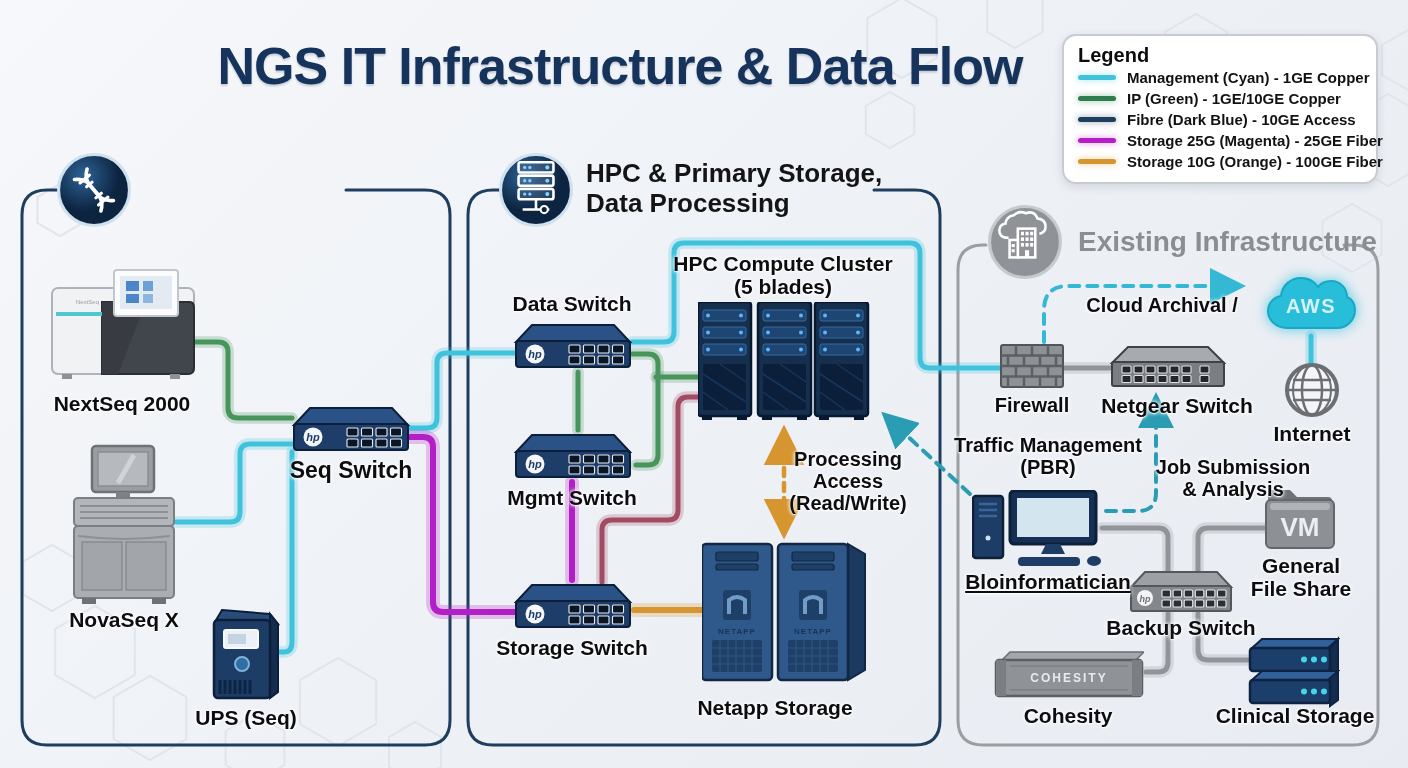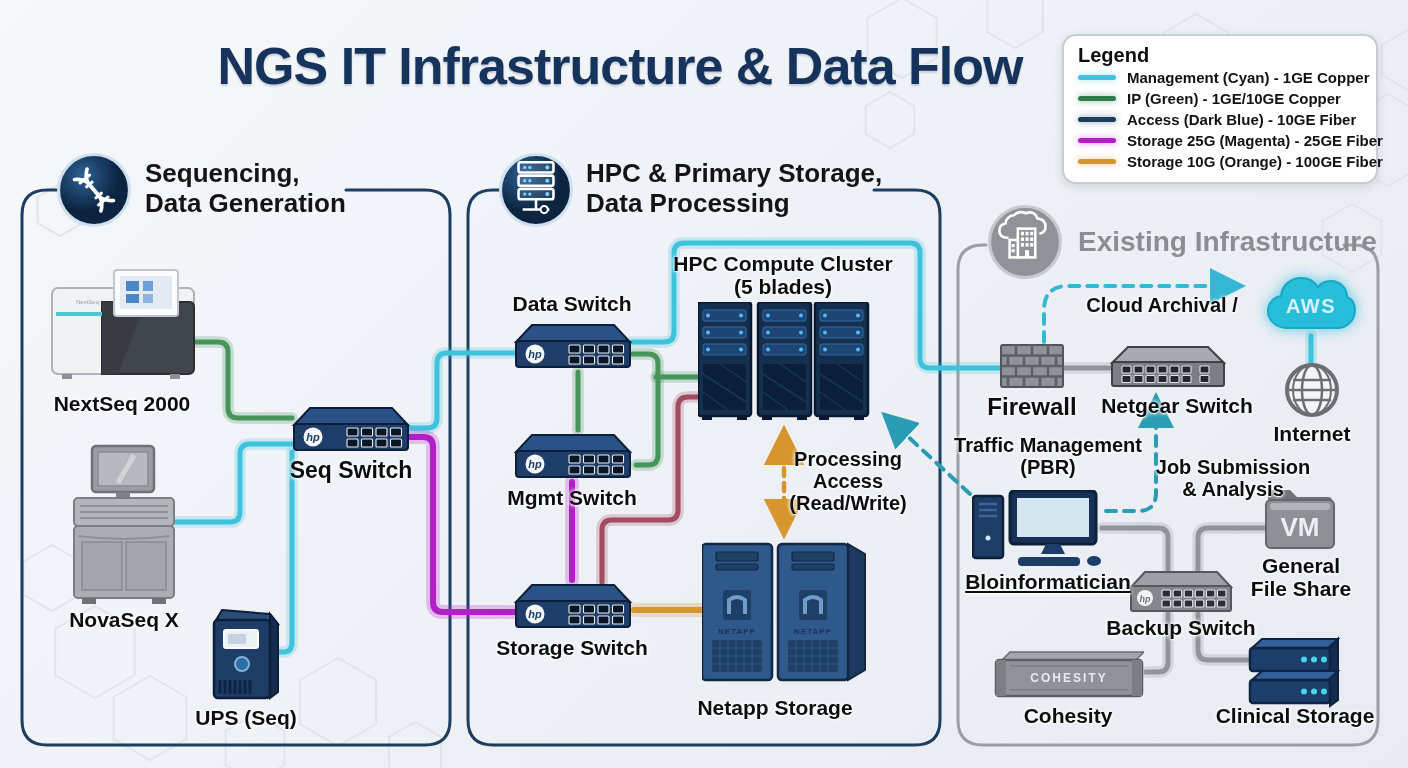--- a/index.html
+++ b/index.html
@@ -57,21 +57,21 @@
         <div class="lrow">
           <span class="lswatch" style="background: rgb(63, 195, 220); box-shadow: rgba(63, 195, 220, 0.333) 0px 0px 6px 1px;"></span>
           <span class="ltext">Management (Cyan) - 1GE Copper</span>
         </div>
         <div class="lrow">
           <span class="lswatch" style="background: rgb(46, 125, 76); box-shadow: rgba(46, 125, 76, 0.333) 0px 0px 6px 1px;"></span>
           <span class="ltext">IP (Green) - 1GE/10GE Copper</span>
         </div>
         <div class="lrow">
           <span class="lswatch" style="background: rgb(29, 62, 94); box-shadow: rgba(29, 62, 94, 0.333) 0px 0px 6px 1px;"></span>
-          <span class="ltext">Access (Dark Blue) - 10GE Fiber</span>
+          <span class="ltext">Fibre (Dark Blue) - 10GE Access</span>
         </div>
         <div class="lrow">
           <span class="lswatch" style="background: rgb(178, 31, 198); box-shadow: rgba(178, 31, 198, 0.333) 0px 0px 6px 1px;"></span>
           <span class="ltext">Storage 25G (Magenta) - 25GE Fiber</span>
         </div>
         <div class="lrow">
           <span class="lswatch" style="background: rgb(214, 149, 47); box-shadow: rgba(214, 149, 47, 0.333) 0px 0px 6px 1px;"></span>
           <span class="ltext">Storage 10G (Orange) - 100GE Fiber</span>
         </div>
       </div>
@@ -421,21 +421,21 @@
       </div>
       <div class="lbl" style="left: 572px; top: 486px; font-size: 21px;">
         <div>Mgmt Switch</div>
       </div>
       <div class="lbl" style="left: 572px; top: 636px; font-size: 21px;">
         <div>Storage Switch</div>
       </div>
       <div class="lbl" style="left: 775px; top: 696px; font-size: 21px;">
         <div>Netapp Storage</div>
       </div>
-      <div class="lbl" style="left: 1032px; top: 394px; font-size: 24px;">
+      <div class="lbl" style="left: 1032px; top: 394px; font-size: 20px;">
         <div>Firewall</div>
       </div>
       <div class="lbl" style="left: 1168px; top: 394px; font-size: 21px; margin-left: 9px;">
         <div>Netgear Switch</div>
       </div>
       <div class="lbl" style="left: 1312px; top: 422px; font-size: 21px;">
         <div>Internet</div>
       </div>
       <div class="lbl" style="left: 1048px; top: 570px; font-size: 21px; text-decoration: underline;">
         <div>Bloinformatician</div>
@@ -477,24 +477,20 @@
             <stop offset="100%" stop-color="#0c2440"></stop>
           </radialGradient>
         </defs>
         <circle r="34.5" fill="url(#gdna)" stroke="#cfe0ef" stroke-width="3"></circle>
         <g transform="rotate(-40)" stroke="#ffffff" fill="none" stroke-width="3.5" stroke-linecap="round">
           <path d="M -8 -20 C 10 -8, -10 8, 8 20"></path>
           <path d="M 8 -20 C -10 -8, 10 8, -8 20"></path>
           <path d="M -6 -14 L 6 -14 M -3.5 -7 L 3.5 -7 M -3.5 7 L 3.5 7 M -6 14 L 6 14" stroke-width="3"></path>
         </g>
       </svg></div>
-    <div class="sec-title " style="left: 145px; top: 158px; font-size: 26px;">
-      <div>Sequencing,</div>
-      <div>Data Generation</div>
-    </div>
     <div class="sec-icon" style="left: 498px; top: 152px;"><svg width="76" height="76" viewBox="-37 -37 74 74">
         <defs>
           <radialGradient id="gsrv" cx="35%" cy="30%">
             <stop offset="0%" stop-color="#2e6296"></stop>
             <stop offset="100%" stop-color="#0c2440"></stop>
           </radialGradient>
         </defs>
         <circle r="34.5" fill="url(#gsrv)" stroke="#cfe0ef" stroke-width="3"></circle>
         <g stroke="#ffffff" stroke-width="2.5" fill="rgba(255,255,255,0.10)">
           <rect x="-17" y="-27" width="34" height="10" rx="2"></rect>

